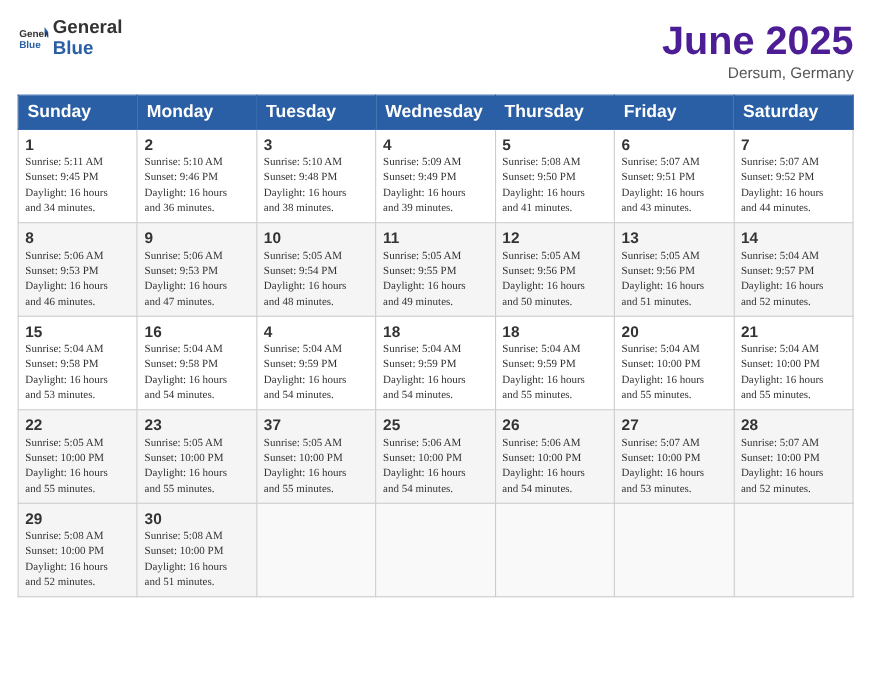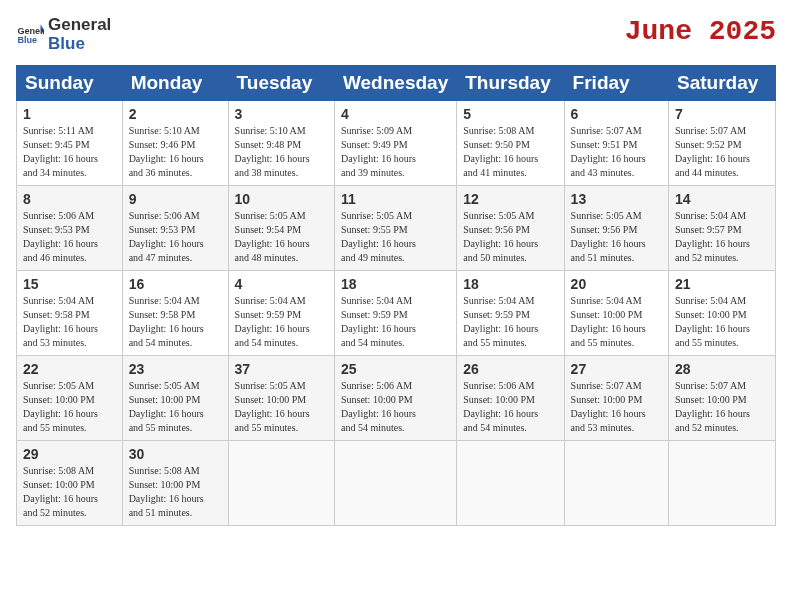--- a/index.html
+++ b/index.html
@@ -22,38 +22,37 @@
       gap: 4px;
     }
     .logo-icon {
       width: 28px;
       height: 28px;
     }
     .title-area {
       text-align: right;
     }
     .month-year {
-      font-size: 28px;
+      font-size: 36px;
       font-weight: bold;
-      color: #b91c1c;
-      font-family: Liberation Mono, monospace;
+      color: #4c1d95;
     }
     .location {
       font-size: 14px;
       color: #555;
     }
     .calendar {
       width: 100%;
       border-collapse: collapse;
       border: 1px solid #ccc;
     }
     .calendar th {
       background-color: #2a5fa5;
       color: #fff;
-      font-size: 19px;
+      font-size: 16px;
       font-weight: bold;
       padding: 6px 8px;
       text-align: left;
       border: 1px solid #2a5fa5;
     }
     .calendar td {
       vertical-align: top;
       border: 1px solid #ccc;
       padding: 5px 6px;
       width: 108px;
@@ -95,20 +94,21 @@
       <polygon points="35,5 40,12 35,12" fill="#2a5fa5"></polygon>
       <polygon points="35,12 40,12 40,20" fill="#1a3f85"></polygon>
     </svg>
     <div>
       <div style="font-size:17px;font-weight:bold;color:#333;line-height:1.1;">General</div>
       <div style="font-size:17px;font-weight:bold;color:#2a5fa5;line-height:1.1;">Blue</div>
     </div>
   </div>
   <div class="title-area">
     <div class="month-year">June 2025</div>
+    <div class="location">Dersum, Germany</div>
   </div>
 </div>
 
 <table class="calendar">
   <thead>
     <tr>
       <th>Sunday</th>
       <th>Monday</th>
       <th>Tuesday</th>
       <th>Wednesday</th>

